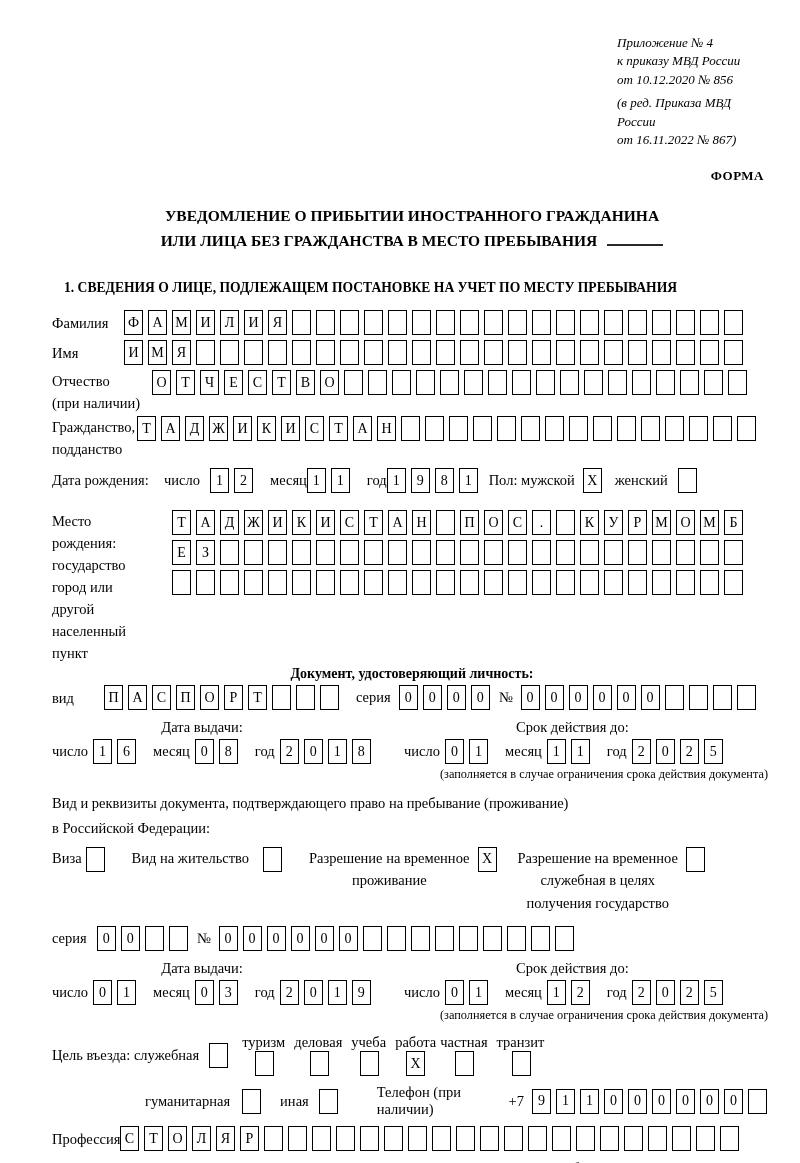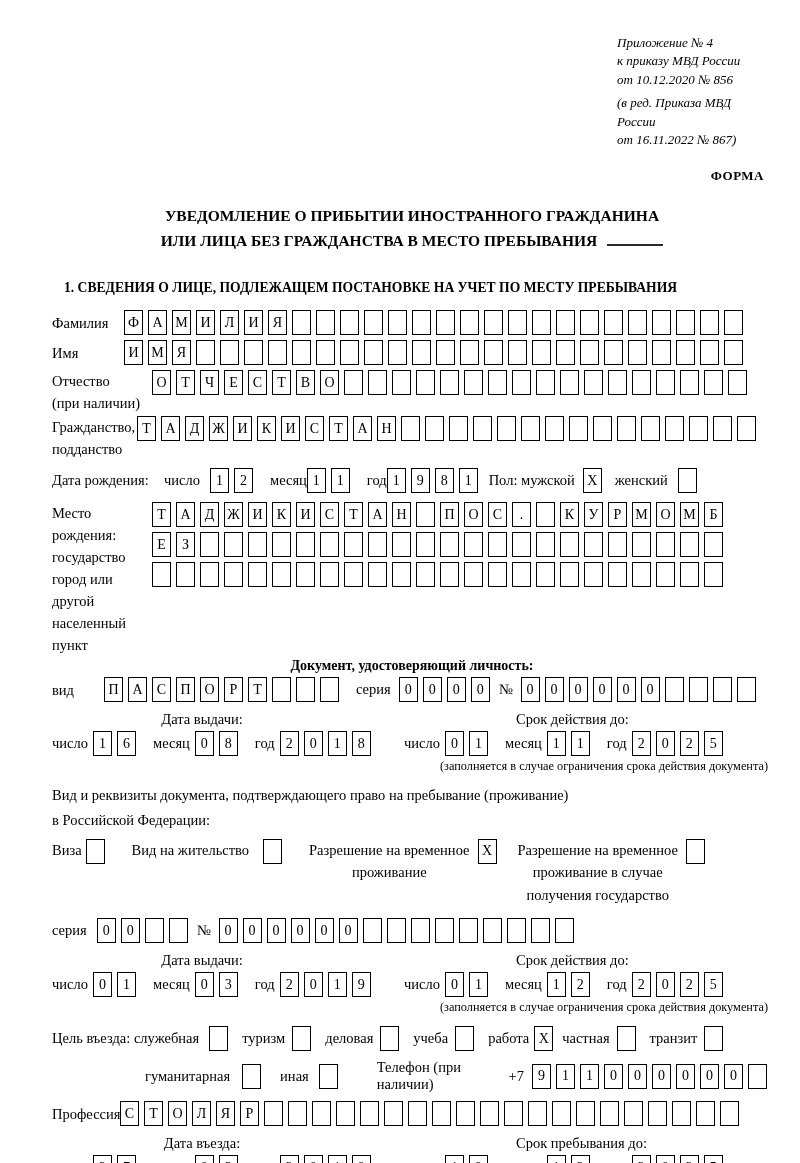--- a/index.html
+++ b/index.html
@@ -39,21 +39,21 @@
 
   .ptext{font-size:14.5px;margin-top:9px;line-height:1.7;}
 
   
   .permits{display:flex;align-items:flex-start;margin-top:6px;font-size:14.5px;line-height:1.55;}
   .pitem{display:flex;align-items:flex-start;}
   .plines{text-align:center;}
   .cbwrap{display:inline-flex;margin-left:8px;margin-top:0;}
 
   .purpose{display:flex;align-items:center;margin-top:11px;font-size:14.5px;flex-wrap:nowrap;}
-  .popt{display:flex;align-items:center;margin-left:9px;}
+  .popt{display:flex;align-items:center;margin-left:9px;flex-direction:column;}
   .popt .cbwrap{margin-left:7px;}
   .purpose2{display:flex;align-items:center;margin-top:8px;font-size:14.5px;margin-left:93px;}
   .dochead{text-align:center;font-weight:bold;font-size:14px;margin-top:2px;}
 </style>
 </head>
 <body>
 
 <div class="page">
 
   <div class="hdr">
@@ -227,21 +227,21 @@
     <span class="lbl" style="margin-left:6px;margin-right:8px;">Пол: мужской</span>
     <span class="boxrow">
         <span class="bx">X</span>
       </span>
     <span class="lbl" style="margin-left:8px;margin-right:10px;">женский</span>
     <span class="boxrow">
         <span class="bx"></span>
       </span>
   </div>
 
-  <div class="frow-top" style="margin-top:9px;">
+  <div class="frow-top" style="margin-top:17px;gap:20px;">
     <span class="lcol w100">
       <div>Место рождения:</div>
       <div>государство</div>
       <div>город или другой</div>
       <div>населенный пункт</div>
     </span>
     <span class="bcol">
       <div class="boxrow">
           <span class="bx">Т</span>
           <span class="bx">А</span>
@@ -432,21 +432,21 @@
         <div>Разрешение на временное</div>
         <div>проживание</div>
       </span>
       <span class="cbwrap">
           <span class="bx">X</span>
         </span>
     </div>
     <div class="pitem" style="margin-left:16px;">
       <span class="plines">
         <div>Разрешение на временное</div>
-        <div>проживание в случае</div>
+        <div>служебная в целях</div>
         <div>получения государство</div>
       </span>
       <span class="cbwrap">
           <span class="bx"></span>
         </span>
     </div>
   </div>
 
   <div class="frow" style="margin-top:12px;">
     <span class="lbl" style="margin-right:10px;">серия</span>

